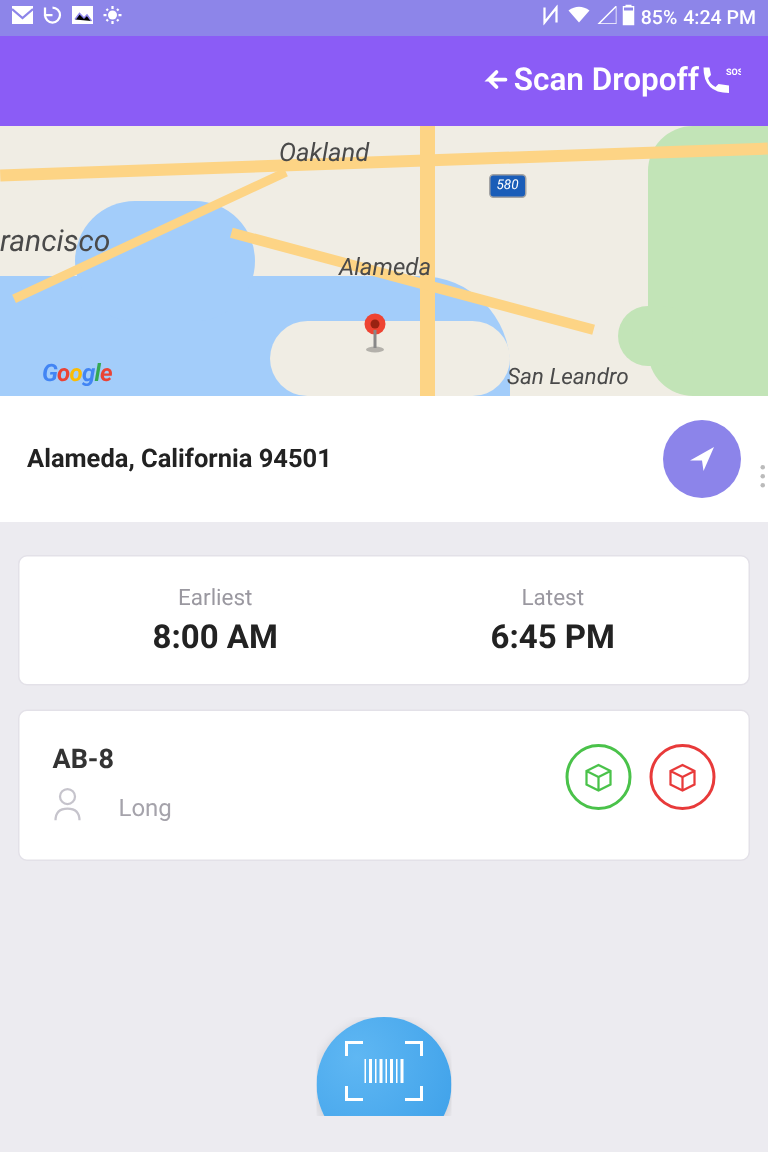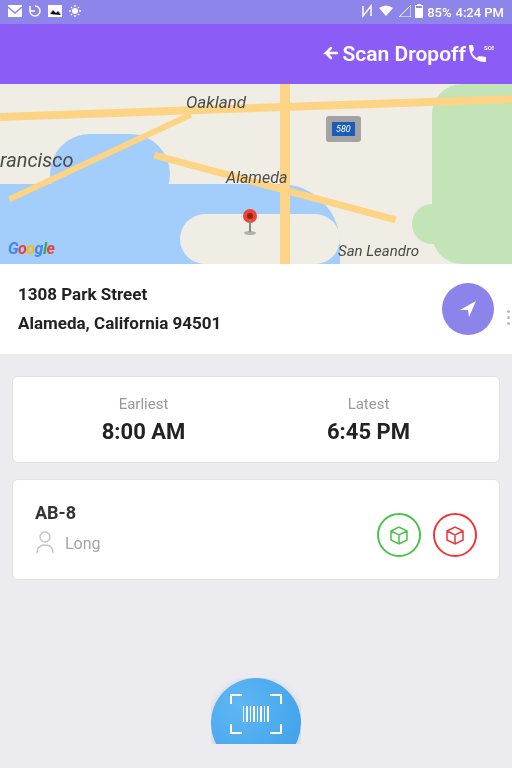--- a/index.html
+++ b/index.html
@@ -15,39 +15,39 @@
     .back-btn, .sos-btn { cursor: pointer; display: flex; align-items: center; }
     
     .map { height: 180px; background: #e8e4dc; position: relative; overflow: hidden; font-style: italic; }
     .map-bg { position: absolute; inset: 0; }
     .water { position: absolute; background: #a3cdfa; }
     .land { position: absolute; background: #f0ede4; }
     .road { position: absolute; background: #fdd485; }
     .park { position: absolute; background: #c2e4b7; }
     .city-label { position: absolute; font-size: 15px; color: #4a4a4a; font-weight: 400; }
     .pin { position: absolute; left: 240px; top: 124px; }
-    .google-logo { position: absolute; bottom: 6px; left: 8px; font-size: 16px; font-weight: 700; letter-spacing: -0.5px; }
+    .google-logo { position: absolute; bottom: 6px; left: 28px; font-size: 16px; font-weight: 700; letter-spacing: -0.5px; }
     .google-g1 { color: #4285F4; } .google-o1 { color: #EA4335; } .google-o2 { color: #FBBC05; } .google-g2 { color: #4285F4; } .google-l { color: #34A853; } .google-e { color: #EA4335; }
-    .road-shield { position: absolute; background: #1a5db8; color: white; font-size: 9px; padding: 2px 4px; border-radius: 3px; border: 6px solid #a3a3a3; }
+    .road-shield { position: absolute; background: #1a5db8; color: white; font-size: 9px; padding: 2px 4px; border-radius: 3px; border: 1px solid #a3a3a3; }
     
     .address-card { background: white; padding: 16px 18px; display: flex; align-items: center; justify-content: space-between; }
     .address-text { font-size: 17px; font-weight: 700; color: #222; line-height: 1.7; }
     .nav-btn { width: 52px; height: 52px; border-radius: 50%; background: #8c84ea; display: flex; align-items: center; justify-content: center; cursor: pointer; }
     .drag-dots { position: absolute; right: 2px; top: 310px; display: flex; flex-direction: column; gap: 3px; }
     .drag-dots span { width: 3px; height: 3px; border-radius: 50%; background: #bbb; }
     
     .time-card { margin: 22px 12px 16px 12px; background: white; border-radius: 6px; padding: 18px; display: flex; border: 1px solid #e3e1e8; }
     .time-col { flex: 1; text-align: center; }
     .time-label { font-size: 15px; color: #9a98a0; margin-bottom: 6px; }
     .time-value { font-size: 22px; font-weight: 700; color: #222; }
     
-    .package-card { margin: 0 12px; background: white; border-radius: 6px; padding: 22px 22px; display: flex; align-items: flex-end; justify-content: space-between; border: 1px solid #e3e1e8; }
+    .package-card { margin: 0 12px; background: white; border-radius: 6px; padding: 22px 22px; display: flex; align-items: flex-start; justify-content: space-between; border: 1px solid #e3e1e8; }
     .pkg-left { display: flex; flex-direction: column; gap: 8px; }
     .pkg-id { font-size: 18px; font-weight: 700; color: #333; }
-    .pkg-name-row { display: flex; align-items: center; gap: 10px; }
+    .pkg-name-row { display: flex; align-items: center; gap: 24px; }
     .pkg-name { font-size: 16px; color: #a5a3ab; }
     .pkg-actions { display: flex; gap: 12px; }
     .pkg-btn { width: 44px; height: 44px; border-radius: 50%; border: 2px solid; display: flex; align-items: center; justify-content: center; cursor: pointer; }
     .pkg-btn.green { border-color: #4ac24a; }
     .pkg-btn.red { border-color: #e83a3a; }
     
     .scan-fab { position: absolute; bottom: 0; left: 50%; transform: translateX(-50%); width: 90px; height: 90px; border-radius: 50%; background: radial-gradient(circle at 30% 30%, #5fb7f3, #3a9ee8); display: flex; align-items: center; justify-content: center; cursor: pointer; box-shadow: 0 2px 8px rgba(0,0,0,0.15); clip-path: inset(0 0 24px 0); }
     .scan-fab-inner { position: relative; width: 52px; height: 40px; display: flex; align-items: center; justify-content: center; margin-top: -18px; }
     .scan-corner { position: absolute; width: 12px; height: 10px; border: 2px solid white; }
     .sc-tl { top: 0; left: 0; border-right: none; border-bottom: none; }
@@ -138,21 +138,20 @@
         <circle cx="10" cy="8" r="7" fill="#e43"></circle>
         <circle cx="10" cy="8" r="3" fill="#921"></circle>
         <rect x="9" y="12" width="2" height="12" fill="#888"></rect>
       </svg>
   </div>
   <div class="google-logo"><span class="google-g1">G</span><span class="google-o1">o</span><span class="google-o2">o</span><span class="google-g2">g</span><span class="google-l">l</span><span class="google-e">e</span></div>
 </div>
 
 <div class="address-card">
   <div class="address-text">
-    <div>1308 Park Street</div>
     <div>Alameda, California 94501</div>
   </div>
   <div class="nav-btn">
     <svg width="24" height="24" viewBox="0 0 24 24">
         <path d="M4 13 L20 4 L13 20 L12 13 Z" fill="white"></path>
       </svg>
   </div>
 </div>
 <div class="drag-dots">
     <span></span>

